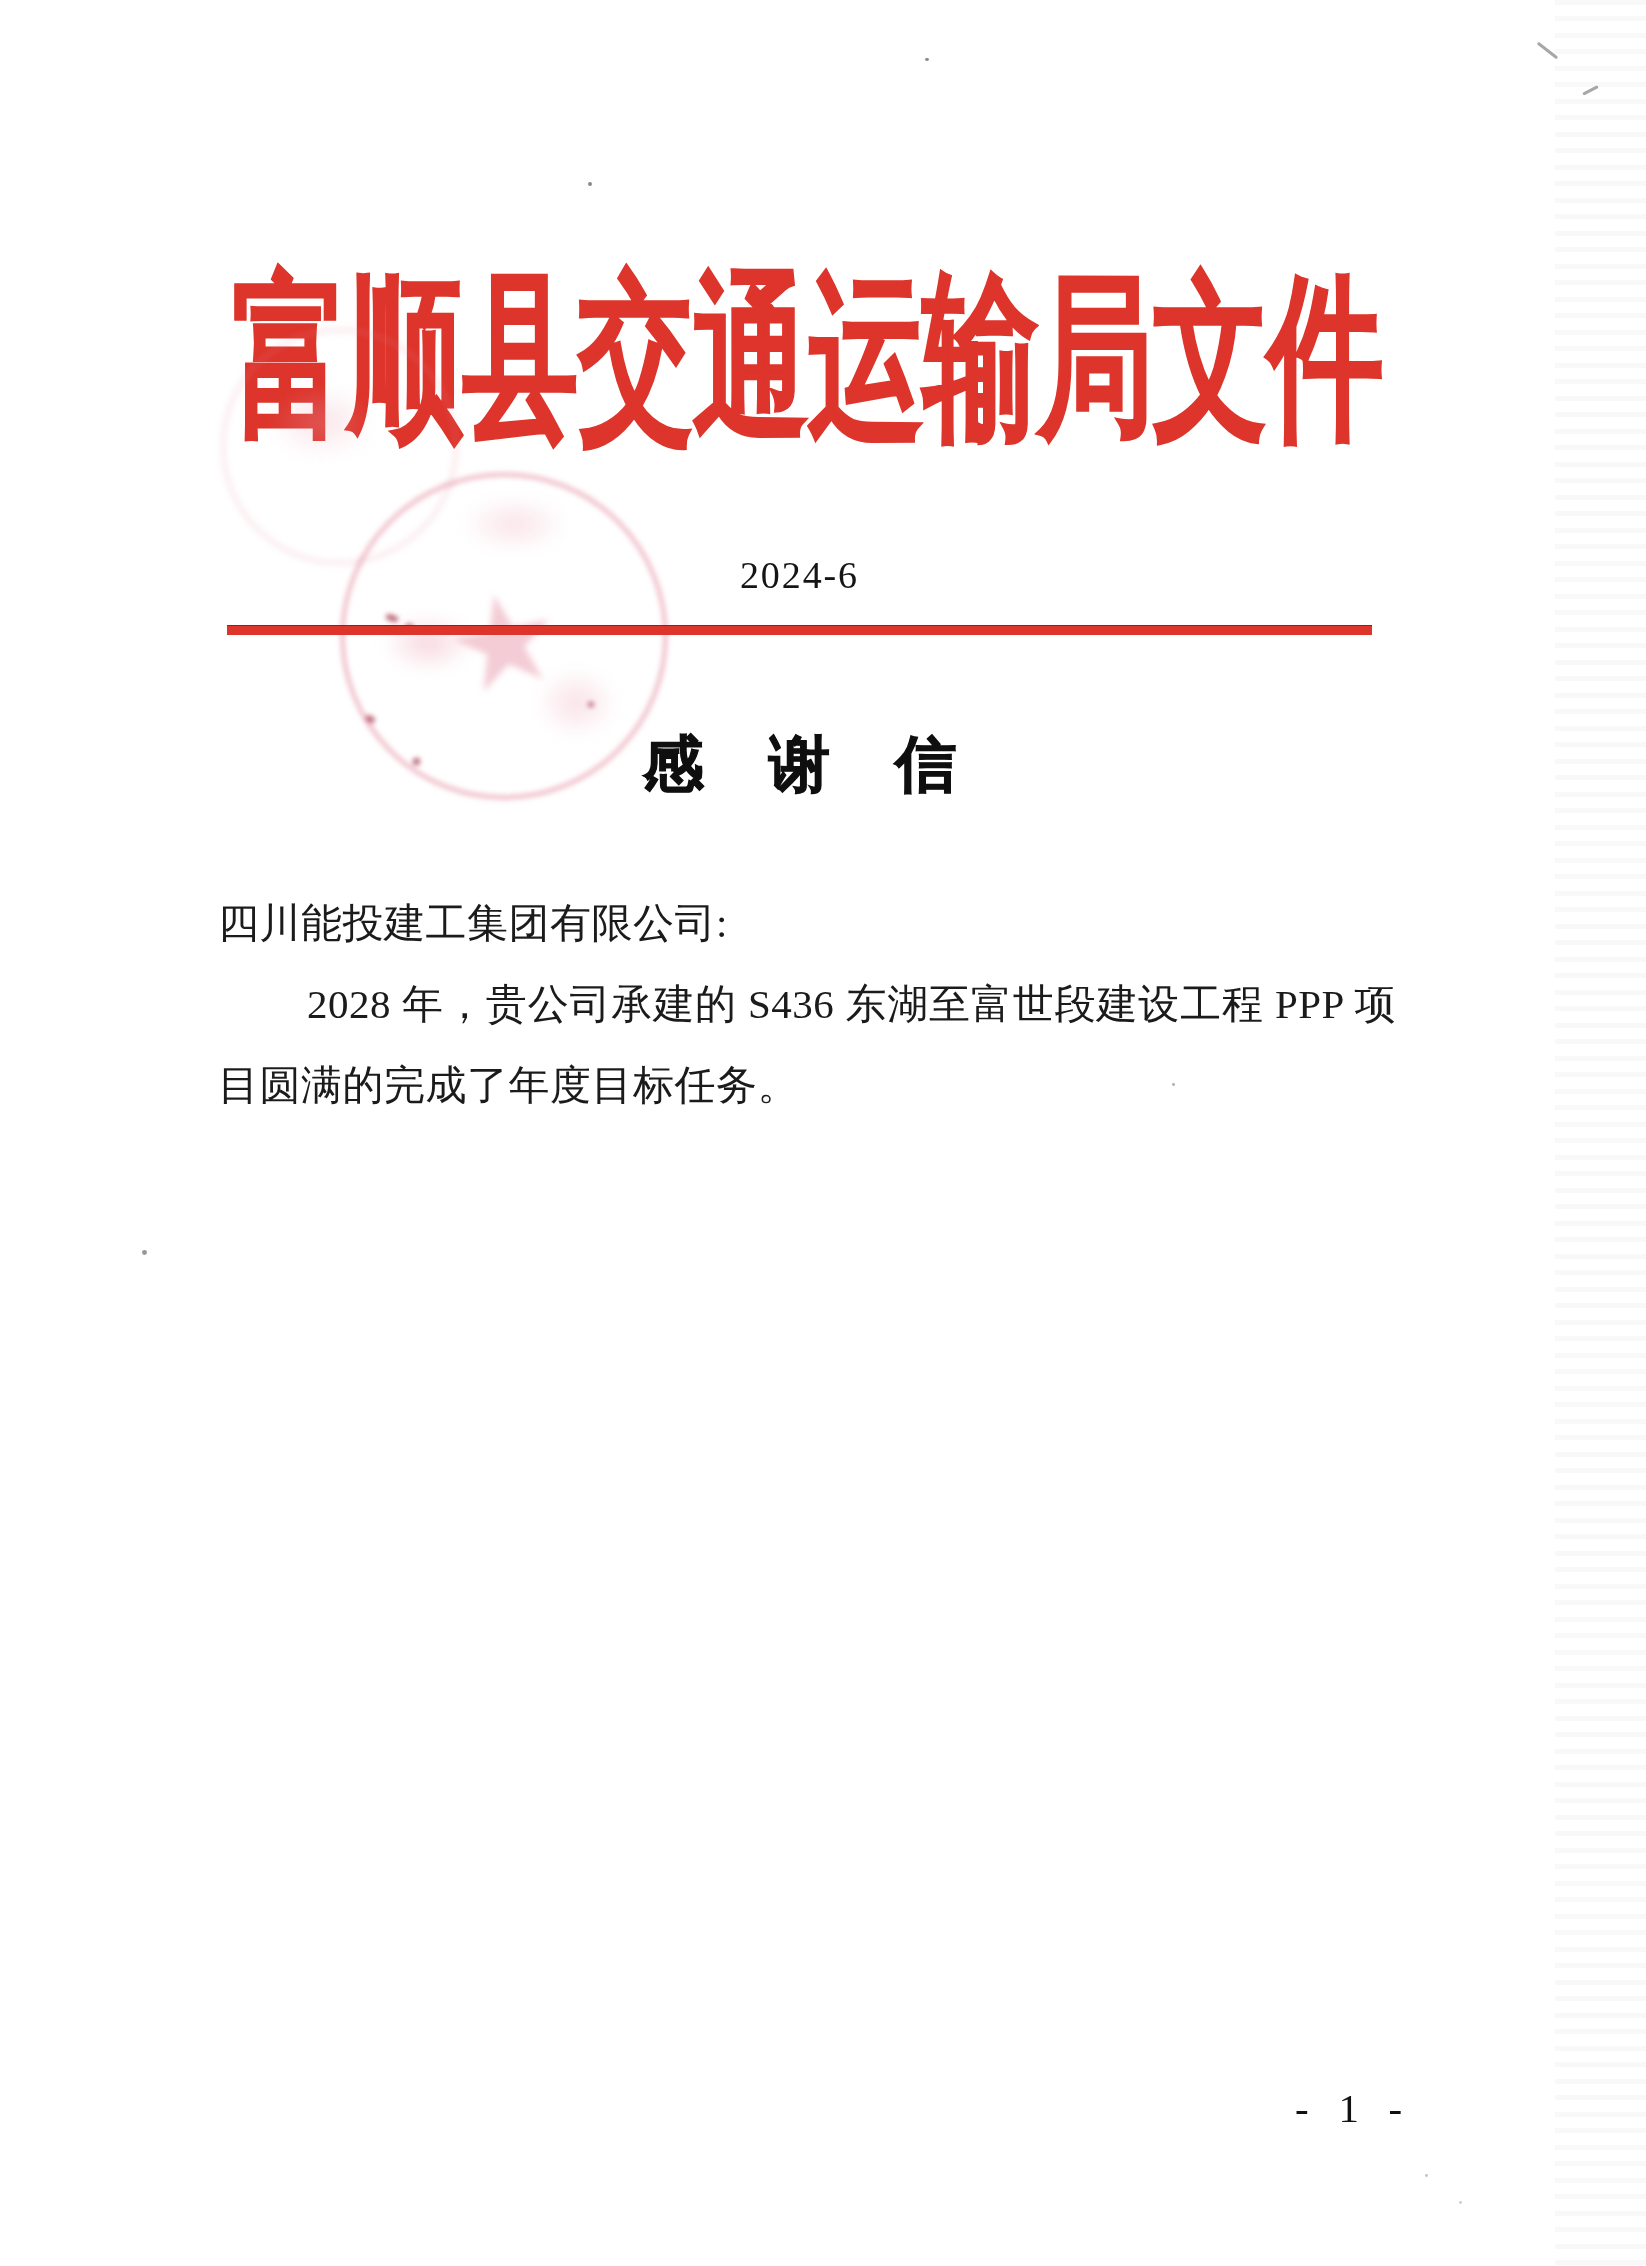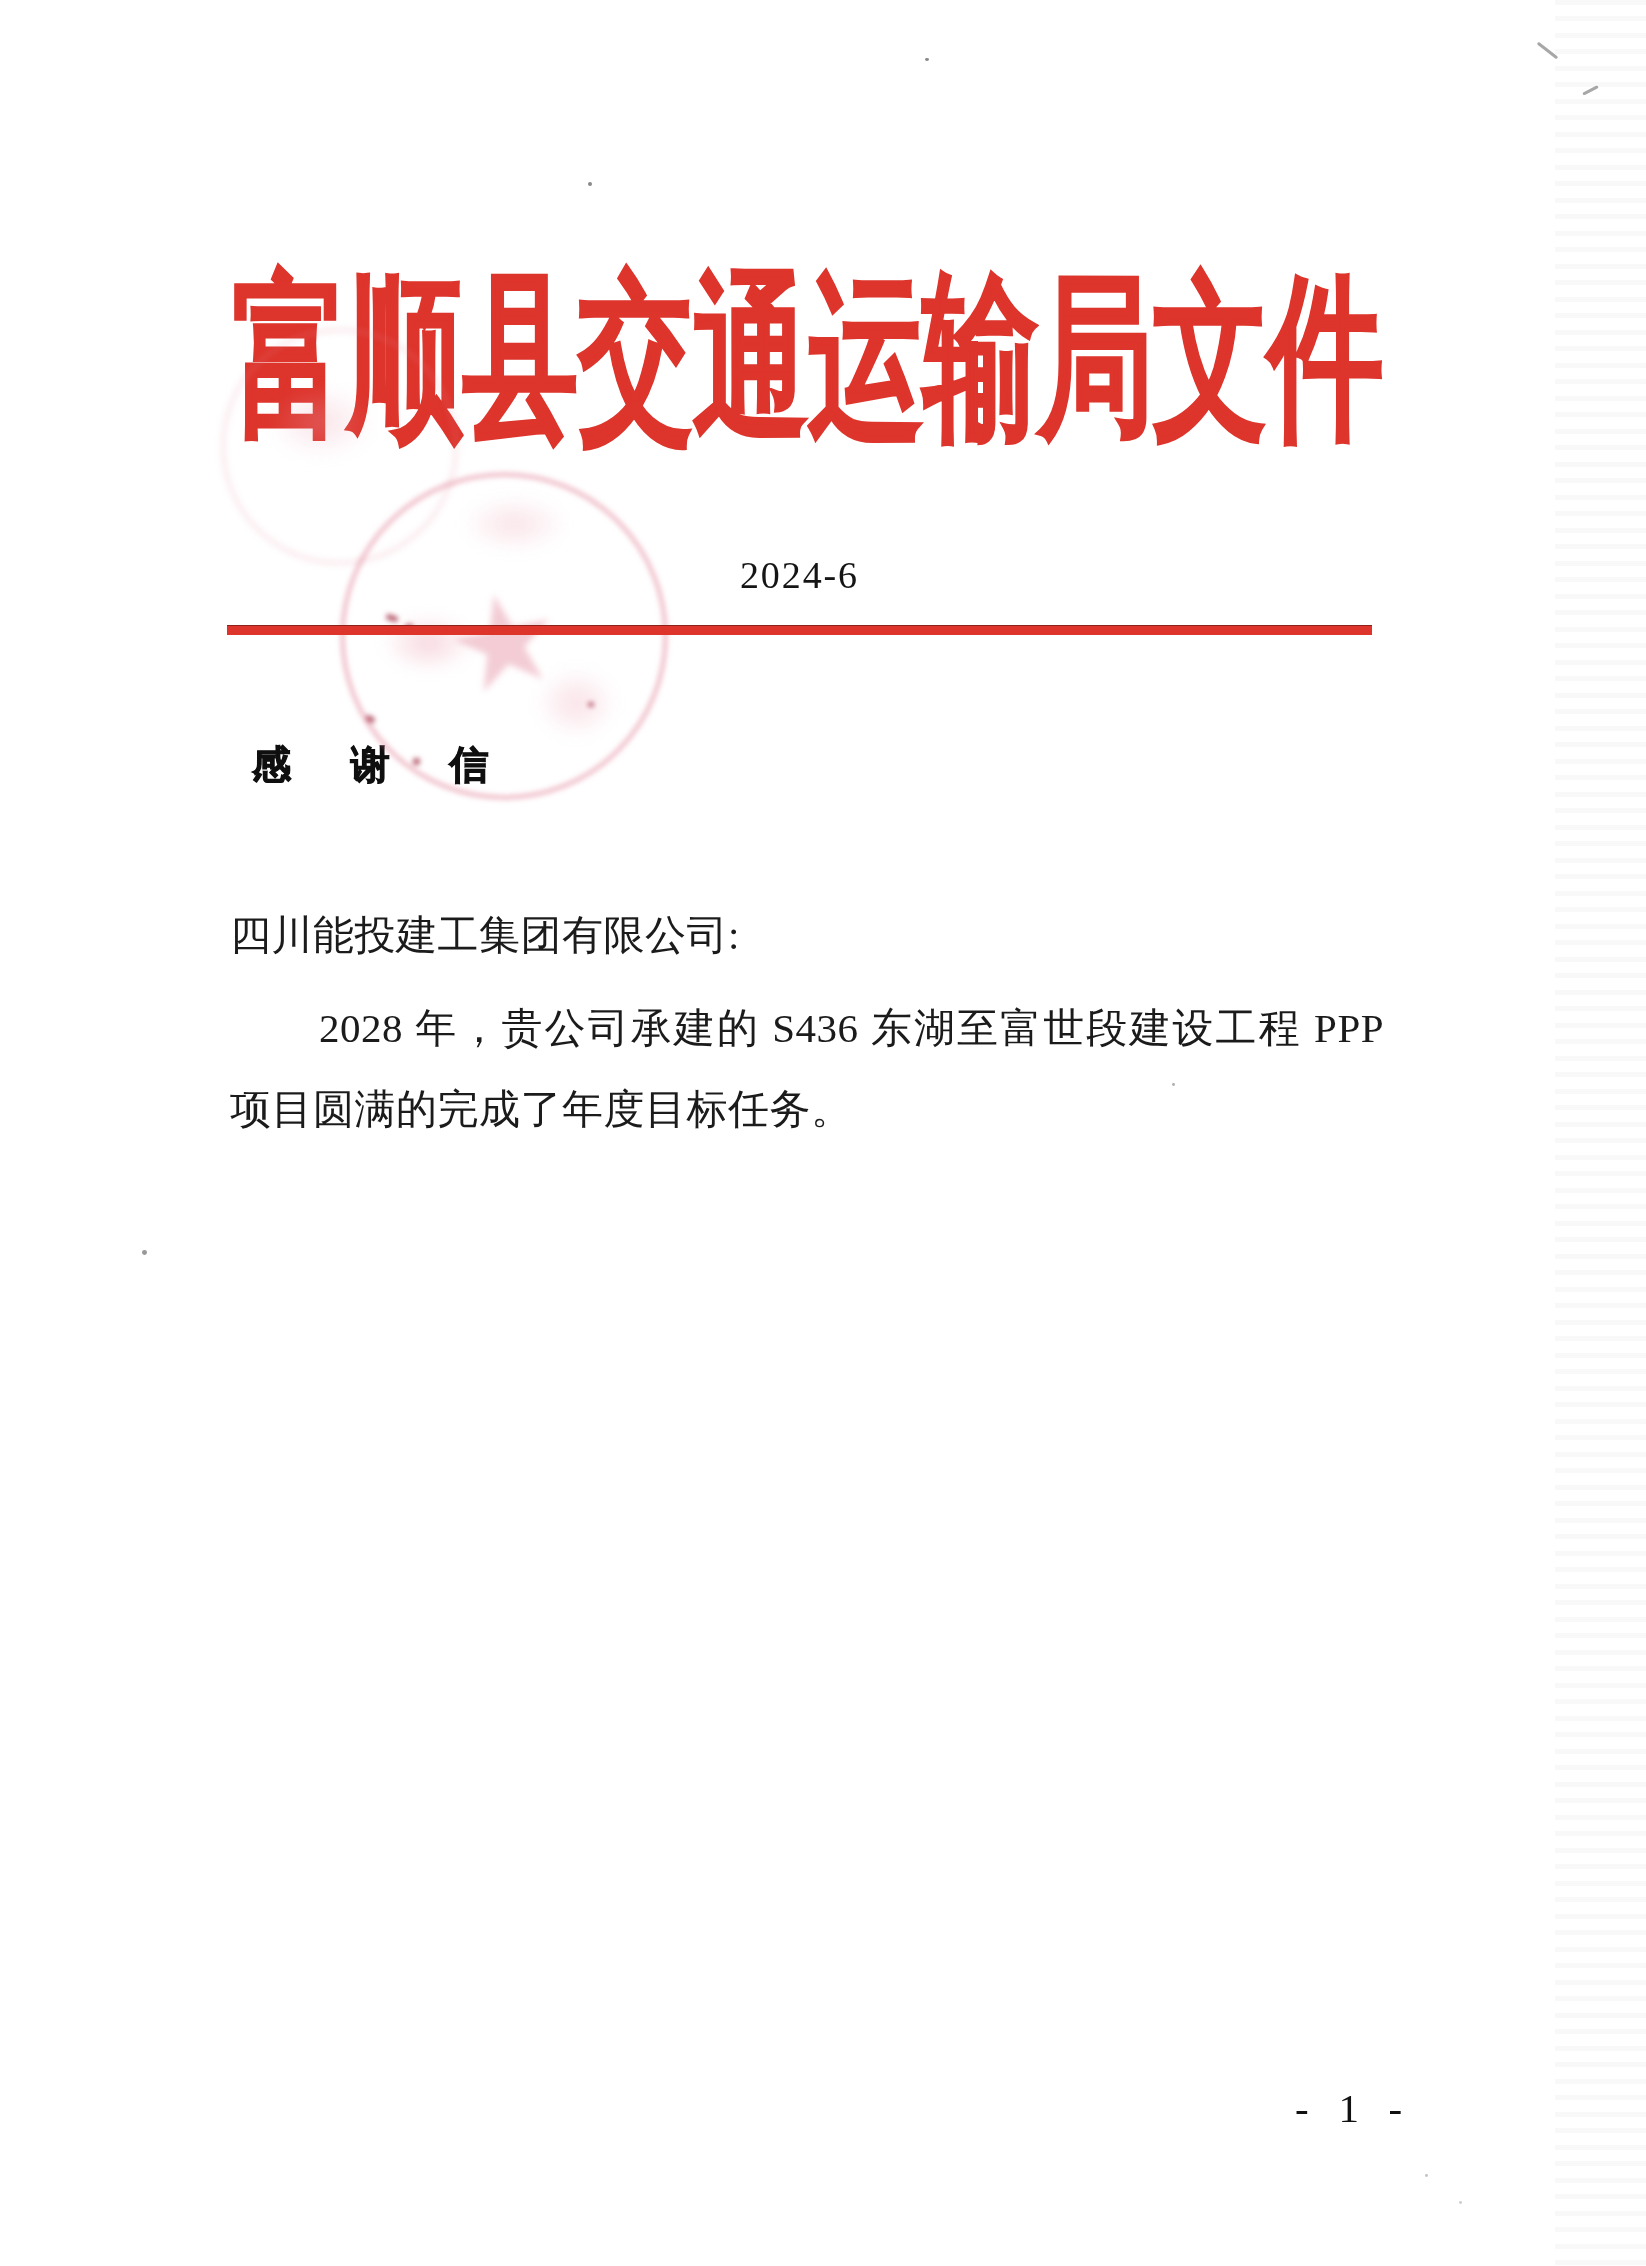--- a/index.html
+++ b/index.html
@@ -74,34 +74,34 @@
   .ghost-blob{left:43px;top:52px;width:107px;height:76px;background:radial-gradient(closest-side,rgba(236,168,184,0.30),rgba(236,168,184,0));}
   .seal-speck{position:absolute;background:rgba(150,22,46,0.65);border-radius:1.9px;filter:blur(0.6px);}
   .sp1{left:41px;top:138px;width:11.6px;height:5.8px;transform:rotate(18deg);}
   .sp2{left:60px;top:147px;width:7.8px;height:4.9px;transform:rotate(-12deg);}
   .sp3{left:21.3px;top:239px;width:8.7px;height:5.8px;transform:rotate(30deg);}
   .sp4{left:68px;top:281px;width:6.8px;height:6.8px;}
   .sp5{left:243px;top:225px;width:5.8px;height:4.9px;}
   
   .letter-title{
     position:absolute;left:227px;top:726px;width:1145px;
-    text-align:left;
-    font-size:39px;line-height:78px;font-weight:bold;
+    text-align:center;
+    font-size:61px;line-height:78px;font-weight:bold;
     letter-spacing:25px;text-indent:25px;
     color:#0f0f0f;
     -webkit-text-stroke:1px #0f0f0f;
   }
   
   .body-text{
     position:absolute;left:218px;top:883px;width:1178px;
     font-size:41px;line-height:81px;letter-spacing:0.5px;
     text-align:justify;
     color:var(--ink);
   }
-  .body-text p{margin:12px;padding:0;}
+  .body-text p{margin:0;padding:0;}
   .body-text p.indent{text-indent:89px;}
   
   .page-number{
     position:absolute;left:1247px;top:2084px;width:213px;
     text-align:center;
     font-size:41px;letter-spacing:9.7px;color:#111;
   }
   
   .right-wash{
     position:absolute;right:0;top:0;width:92px;height:100%;

